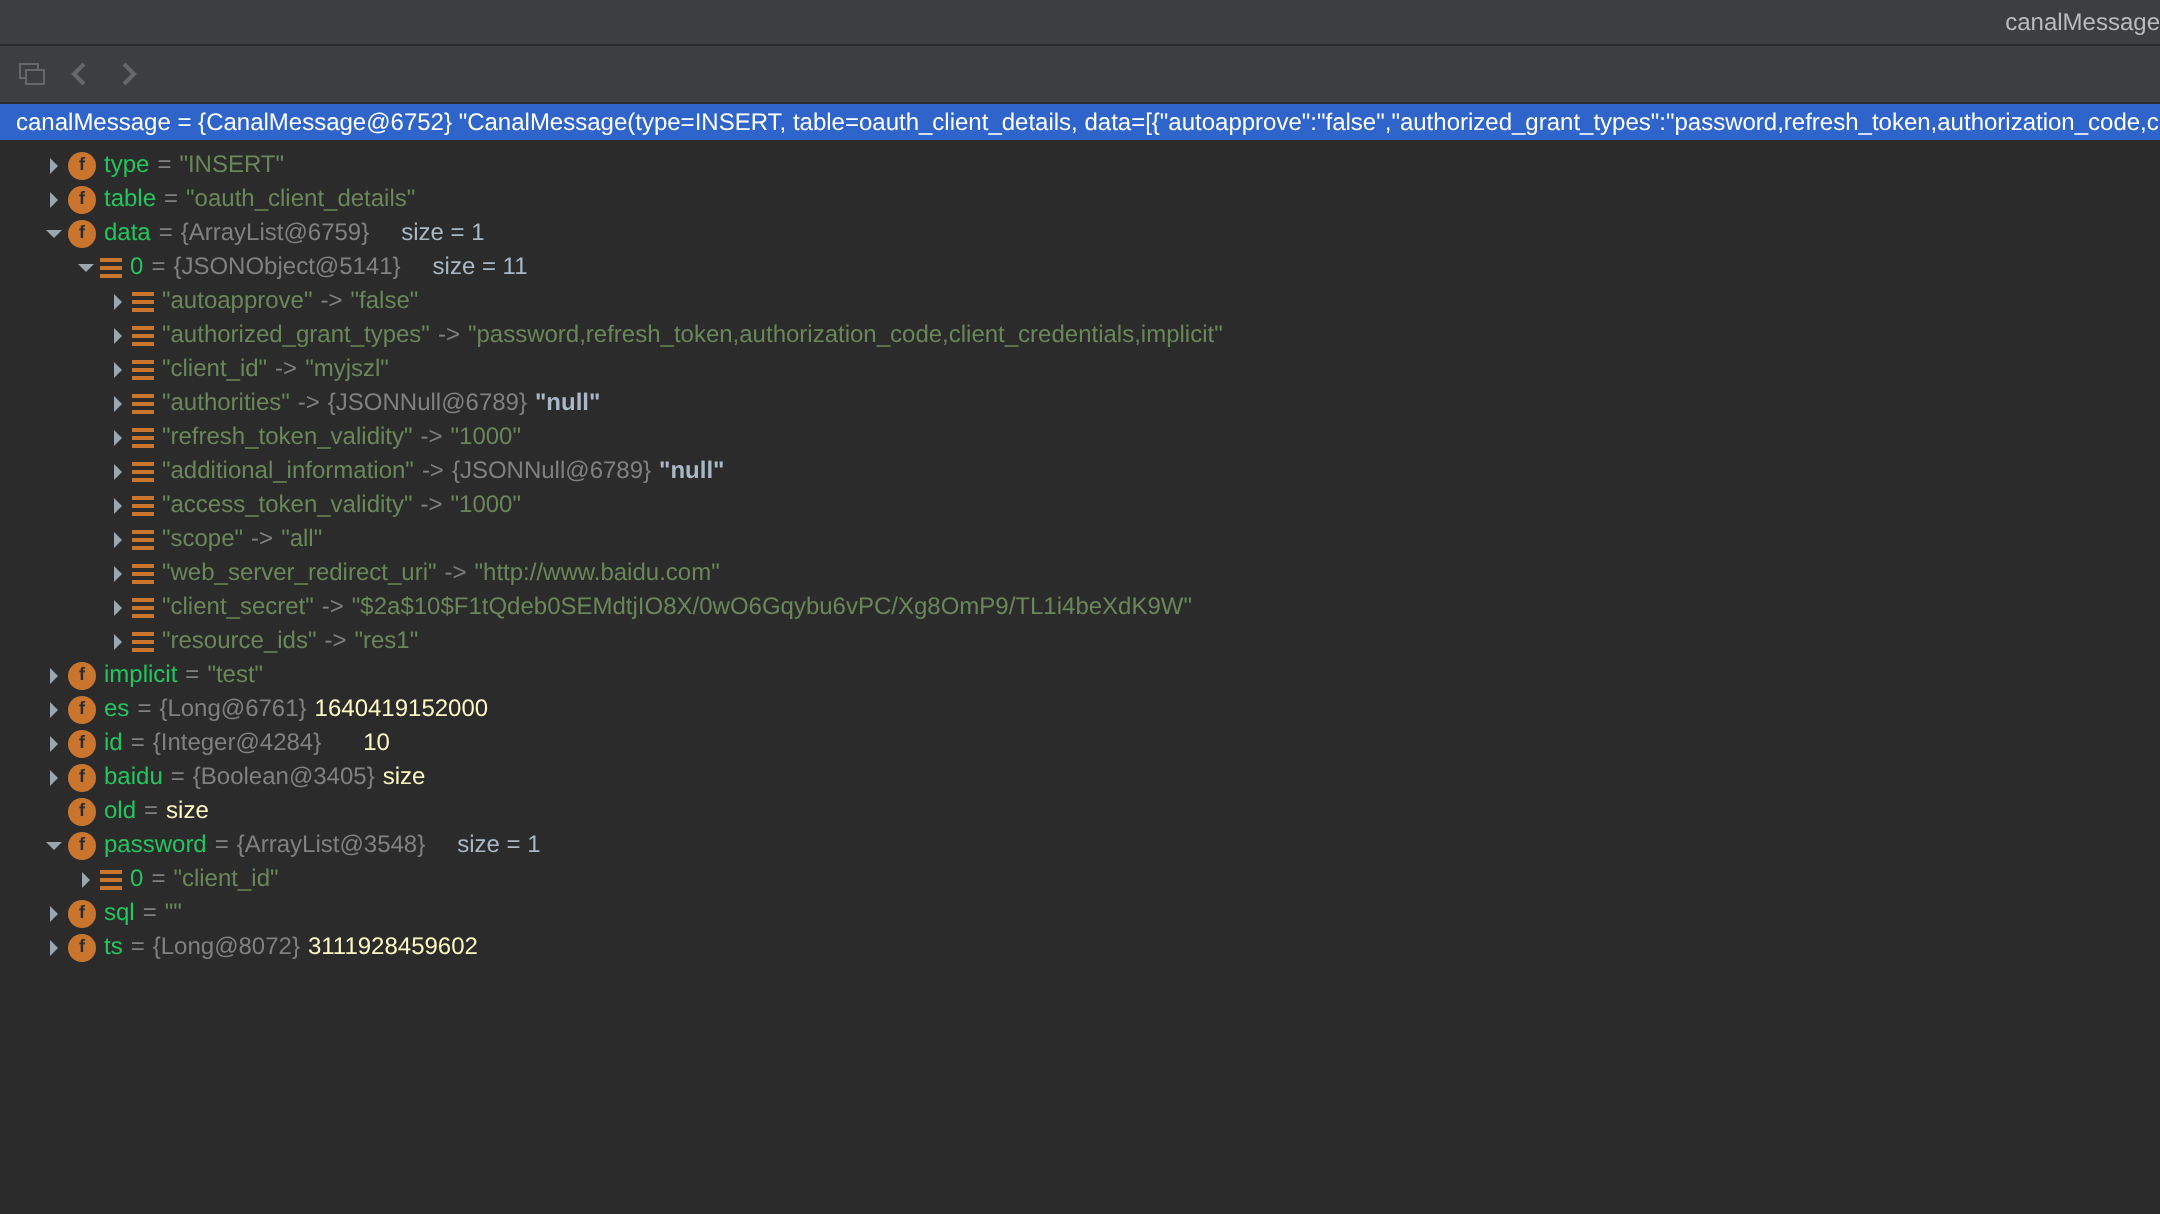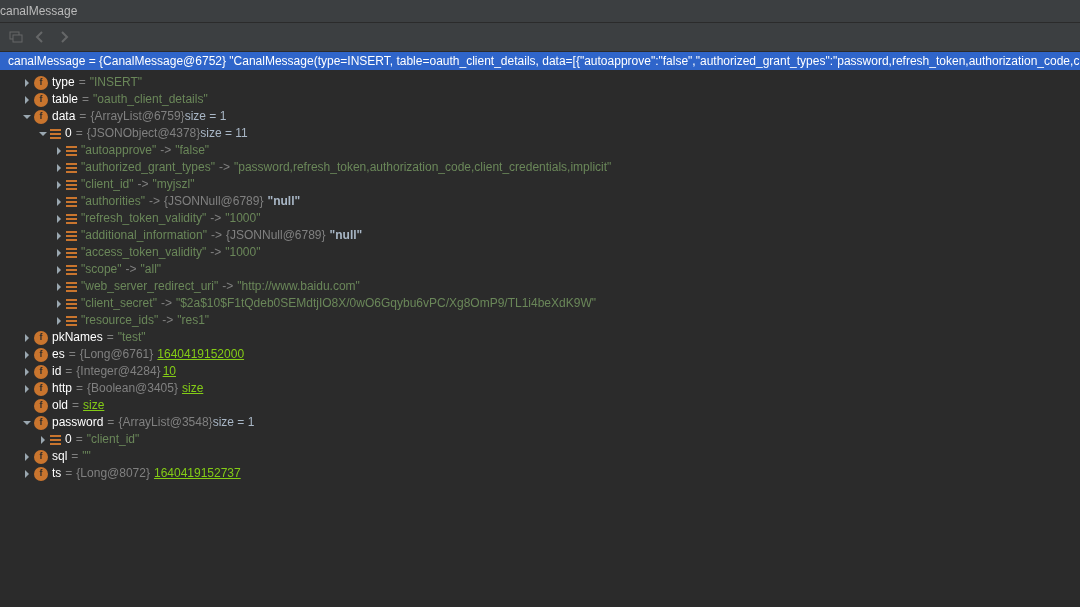--- a/index.html
+++ b/index.html
@@ -1,34 +1,34 @@
 <!DOCTYPE html>
 <html><head>
 <meta charset="utf-8">
 <style>
   html,body{margin:0;padding:0;width:1080px;height:607px;overflow:hidden;background:#2b2b2b;font-family:"Segoe UI","Microsoft YaHei",Arial,sans-serif;font-size:12px;color:#a9b7c6;}
-  .titlebar{height:22px;line-height:22px;text-align:left;background:#3c3f41;color:#bbbbbb;border-bottom:1px solid #2b2b2b;}
+  .titlebar{height:22px;line-height:22px;text-align:right;background:#3c3f41;color:#bbbbbb;border-bottom:1px solid #2b2b2b;}
   .toolbar{height:28px;background:#3c3f41;border-bottom:1px solid #2b2b2b;display:flex;align-items:center;gap:8px;padding-left:8px;}
   .toolbar .tb-ico{width:16px;height:16px;display:inline-block;opacity:.55;color:#bbb;}
   .root-row{height:18px;line-height:18px;background:#2f65ca;color:#fff;display:flex;align-items:center;padding-left:4px;white-space:nowrap;overflow:hidden;}
   .root-row .ico{width:14px;height:14px;margin-right:2px;}
   .tree{padding:4px 0 0 0;}
   .row{height:17px;line-height:17px;white-space:nowrap;display:flex;align-items:center;}
   .arrow{width:10px;height:10px;margin-right:2px;display:inline-block;}
   .arrow svg{display:block;}
   .ico-f{width:14px;height:14px;border-radius:7px;background:#c9752e;color:#2b2b2b;font-size:9px;font-weight:bold;display:inline-flex;align-items:center;justify-content:center;margin-right:4px;}
   .ico-eq{width:11px;height:10px;display:inline-flex;flex-direction:column;justify-content:space-between;margin-right:4px;padding:1px 0;}
   .ico-eq i{height:2px;background:#c9752e;display:block;}
-  .name{color:#ffffff;}
+  .name{color:#22c55e;}
   .eq{color:#808080;margin:0 4px;}
   .obj{color:#808080;}
-  .size{color:#a9b7c6;margin-left:0;}
+  .size{color:#a9b7c6;margin-left:16px;}
   .str{color:#6a8759;}
   .bold{color:#a9b7c6;font-weight:bold;}
-  .num{color:#84cc16;text-decoration:underline;}
+  .num{color:#fef9c3;}
   .arrow-link{color:#808080;margin:0 4px;}
   .ind{display:inline-block;}
 </style>
 </head>
 <body>
 
 <div class="titlebar">canalMessage</div>
 
 <div class="toolbar">
   <span class="tb-ico">
@@ -112,21 +112,21 @@
           <path d="M1 3 L5 7 L9 3 Z" fill="#9aa7b0"></path>
         </svg>
       </span>
       <span class="ico-eq">
         <i></i>
         <i></i>
         <i></i>
       </span>
       <span class="name">0</span>
       <span class="eq">=</span>
-      <span class="obj">{JSONObject@4378}</span>
+      <span class="obj">{JSONObject@5141}</span>
       <span class="size">size = 11</span>
     </div>
 
   <div class="row">
       <span class="ind" style="width:54px"></span>
       <span class="arrow">
         <svg viewBox="0 0 10 10">
           <path d="M3 1 L7 5 L3 9 Z" fill="#9aa7b0"></path>
         </svg>
       </span>
@@ -313,21 +313,21 @@
     </div>
 
   <div class="row">
       <span class="ind" style="width:22px"></span>
       <span class="arrow">
         <svg viewBox="0 0 10 10">
           <path d="M3 1 L7 5 L3 9 Z" fill="#9aa7b0"></path>
         </svg>
       </span>
       <span class="ico-f">f</span>
-      <span class="name">pkNames</span>
+      <span class="name">implicit</span>
       <span class="eq">=</span>
       <span class="str">"test"</span>
     </div>
 
   <div class="row">
       <span class="ind" style="width:22px"></span>
       <span class="arrow">
         <svg viewBox="0 0 10 10">
           <path d="M3 1 L7 5 L3 9 Z" fill="#9aa7b0"></path>
         </svg>
@@ -343,32 +343,32 @@
       <span class="ind" style="width:22px"></span>
       <span class="arrow">
         <svg viewBox="0 0 10 10">
           <path d="M3 1 L7 5 L3 9 Z" fill="#9aa7b0"></path>
         </svg>
       </span>
       <span class="ico-f">f</span>
       <span class="name">id</span>
       <span class="eq">=</span>
       <span class="obj">{Integer@4284}</span>
-      <span class="num" style="margin-left:2px">10</span>
-    </div>
-
-  <div class="row">
-      <span class="ind" style="width:22px"></span>
-      <span class="arrow">
-        <svg viewBox="0 0 10 10">
-          <path d="M3 1 L7 5 L3 9 Z" fill="#9aa7b0"></path>
-        </svg>
-      </span>
-      <span class="ico-f">f</span>
-      <span class="name">http</span>
+      <span class="num" style="margin-left:21px">10</span>
+    </div>
+
+  <div class="row">
+      <span class="ind" style="width:22px"></span>
+      <span class="arrow">
+        <svg viewBox="0 0 10 10">
+          <path d="M3 1 L7 5 L3 9 Z" fill="#9aa7b0"></path>
+        </svg>
+      </span>
+      <span class="ico-f">f</span>
+      <span class="name">baidu</span>
       <span class="eq">=</span>
       <span class="obj">{Boolean@3405}</span>
       <span class="num" style="margin-left:4px">size</span>
     </div>
 
   <div class="row">
       <span class="ind" style="width:22px"></span>
       <span class="arrow" style="visibility:hidden">
         <svg viewBox="0 0 10 10"></svg>
       </span>
@@ -426,16 +426,16 @@
       <span class="ind" style="width:22px"></span>
       <span class="arrow">
         <svg viewBox="0 0 10 10">
           <path d="M3 1 L7 5 L3 9 Z" fill="#9aa7b0"></path>
         </svg>
       </span>
       <span class="ico-f">f</span>
       <span class="name">ts</span>
       <span class="eq">=</span>
       <span class="obj">{Long@8072}</span>
-      <span class="num" style="margin-left:4px">1640419152737</span>
+      <span class="num" style="margin-left:4px">3111928459602</span>
     </div>
 
 </div>
 
 </body></html>

